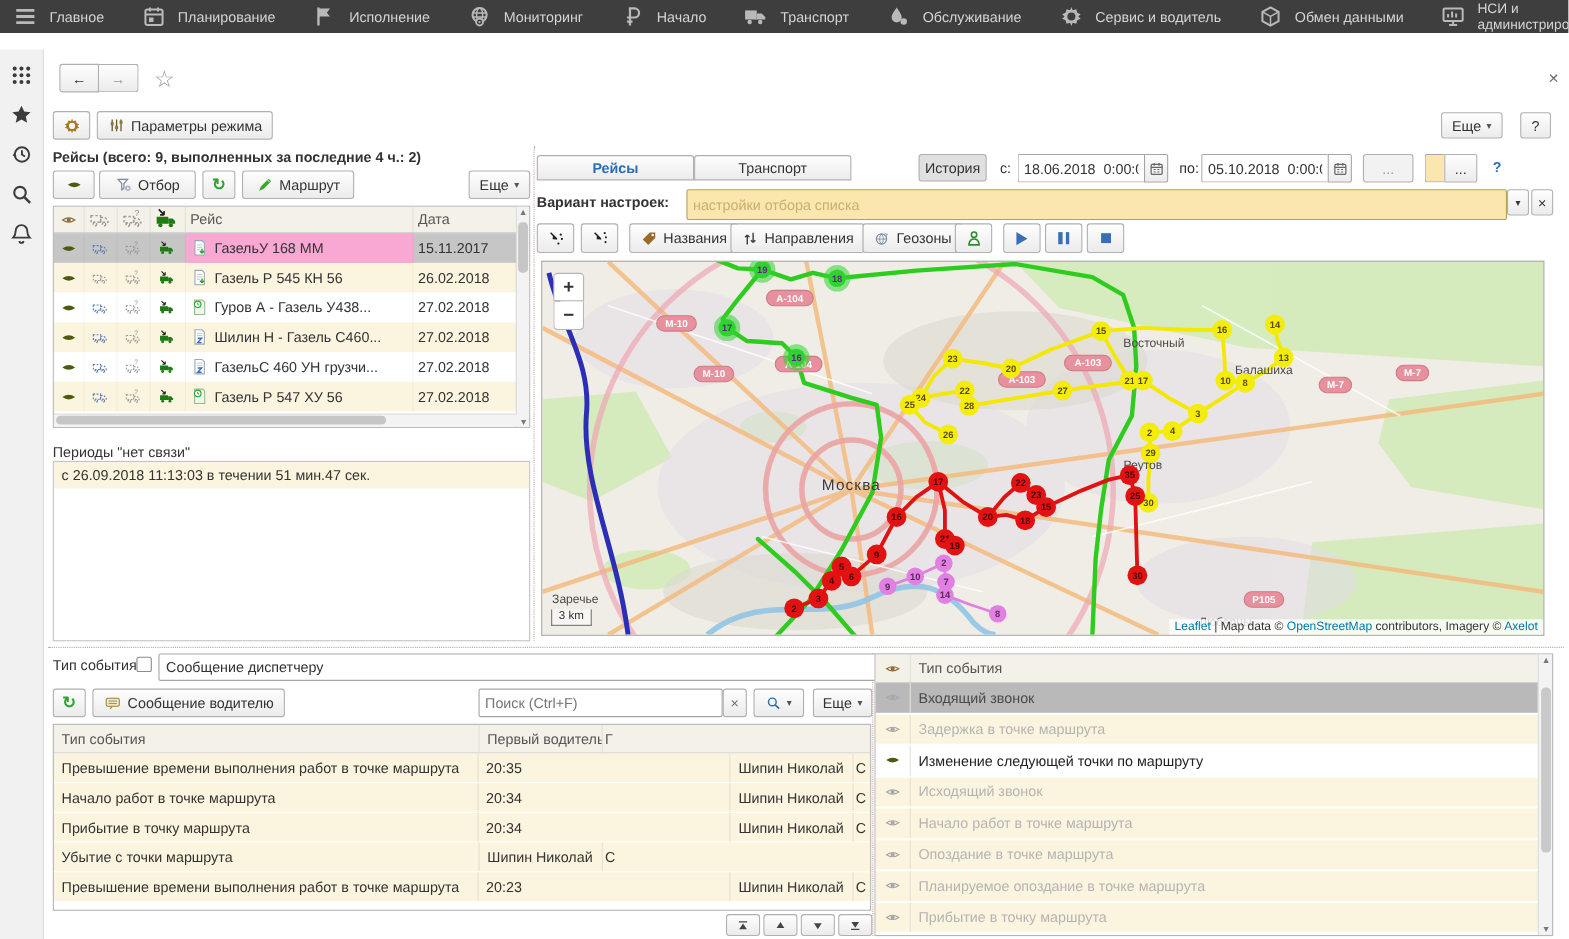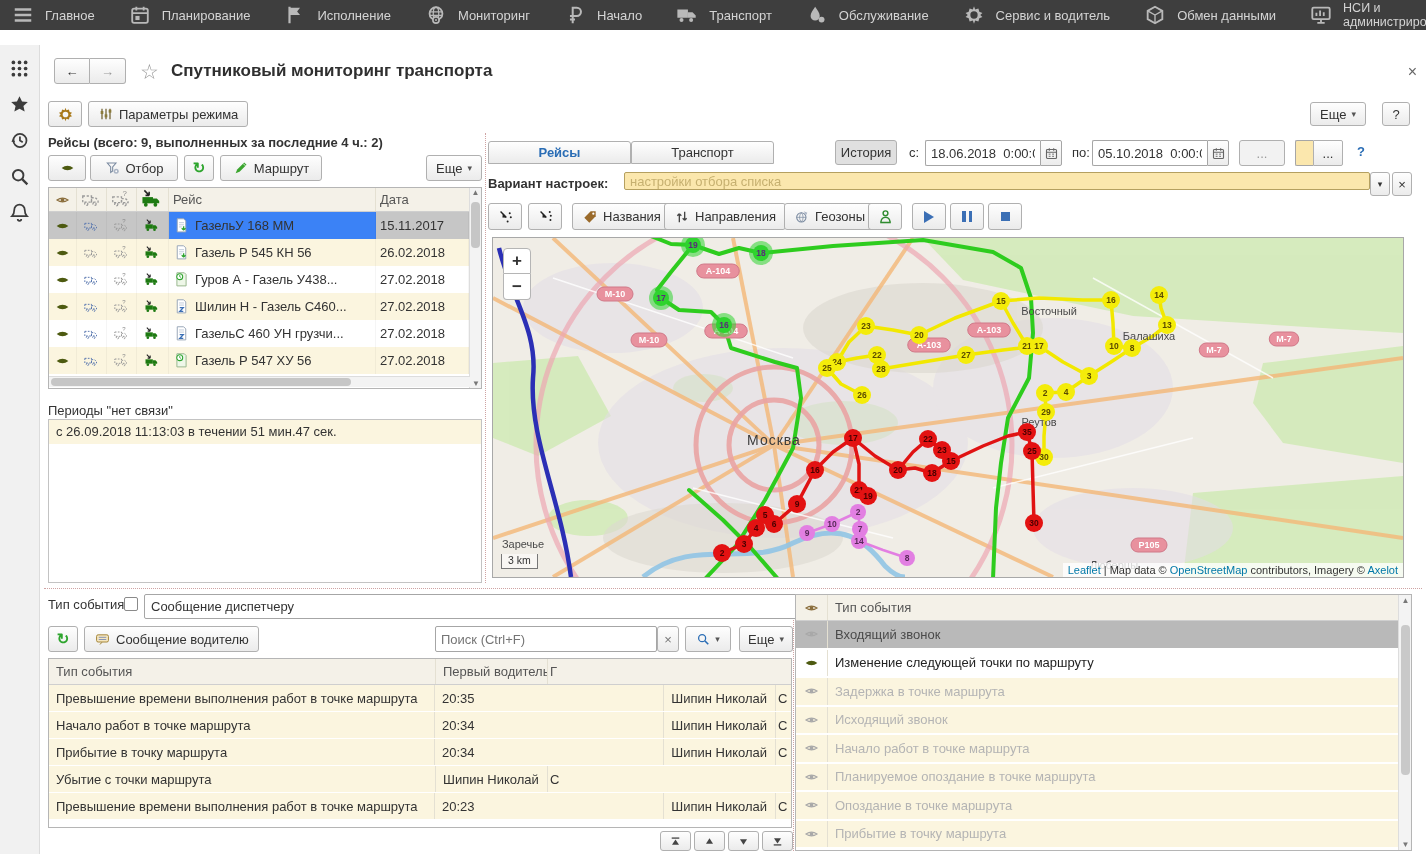--- a/index.html
+++ b/index.html
@@ -37,21 +37,21 @@
   
   .trips-header{left:8px;top:90px;font-weight:bold}
   .ttable{left:8px;top:142px;width:434px;height:202px;border:1px solid #b5b5b5;background:#fff}
   .thead{display:flex;height:24px;background:#f4f1e8;border-bottom:1px solid #cfcfcf;color:#555}
   .tc{display:flex;align-items:center;padding:0 4px;overflow:hidden;border-right:1px solid #e4e0d2;height:100%}
   .c-eye{width:28px;justify-content:center}.c-t1{width:30px;justify-content:center}.c-t2{width:30px;justify-content:center}.c-t3{width:32px;justify-content:center}
   .c-name{width:207px}.c-date{width:93px;border-right:none}
   .trow{display:flex;height:27px;background:#fff}
   .trow.alt{background:#fbf5df}
   .trow.sel{background:#c6c6c6}
-  .trow.sel .c-name{background:#3b82f6}
+  .trow.sel .c-name{background:#f9a8d4}
   .trow .tc{border-right:1px solid rgba(0,0,0,0.04)}
   .trow .doc{width:17px;height:17px;margin-right:5px;flex:0 0 auto}
   .trow .ic-cell{width:19px;height:16px}
   .vscroll{position:absolute;right:0;top:0;width:12px;height:200px;background:#f3f3f3;border-left:1px solid #ddd;font-size:8px;color:#777;text-align:center}
   .vthumb{position:absolute;left:1px;width:9px;background:#c6c6c6;border-radius:4px}
   .hscroll{position:absolute;left:0;bottom:0;height:11px;width:421px;background:#f3f3f3;border-top:1px solid #ddd}
   .hthumb{position:absolute;top:1px;height:8px;background:#c6c6c6;border-radius:4px}
   
   .periods-lbl{left:8px;top:358px}
   .periods-box{left:8px;top:374px;width:434px;height:164px;border:1px solid #c3c3c3;background:#fff}
@@ -256,21 +256,20 @@
       </span>
   </div>
 
   <div class="main">
 
     <div class="abs navgrp">
       <button class="btn">←</button>
       <button class="btn">→</button>
     </div>
     <div class="abs fav-star">☆</div>
-    <div class="abs title">Спутниковый мониторинг транспорта</div>
     <div class="abs win-close">×</div>
 
     <button class="btn icbtn abs" style="left:8px;top:56px;width:34px">
         <span class="ic-slot" style="width:17px;height:17px;color:#a87818">
           <svg viewBox="0 0 24 24" fill="none">
             <path d="M12 8a4 4 0 100 8 4 4 0 000-8zm0-5.5l1.3 3.4 3.5-1 1 3.5 3.4 1.3-2.4 2.3 2.4 2.3-3.4 1.3-1 3.5-3.5-1L12 21.5l-1.3-3.4-3.5 1-1-3.5-3.4-1.3 2.4-2.3-2.4-2.3 3.4-1.3 1-3.5 3.5 1z" fill="currentColor"></path>
           </svg>
         </span>
       </button>
     <button class="btn abs" style="left:48px;top:56px">
@@ -765,21 +764,21 @@
         </span>
     </div>
     <button class="btn disabled abs" style="left:1199px;top:95px;width:46px">...</button>
     <div class="abs" style="left:1255px;top:95px;display:flex">
       <span class="minifield"></span>
       <button class="btn" style="width:30px;border-radius:0 2px 2px 0;padding:0">...</button>
     </div>
     <span class="abs help-q" style="left:1317px;top:99px">?</span>
 
     <span class="abs lbl bold" style="left:448px;top:131px">Вариант настроек:</span>
-    <input class="inp variant-inp abs" style="left: 584px; top: 127px; width: 746px; height: 18px;" placeholder="настройки отбора списка">
+    <input class="inp variant-inp abs" style="left: 584px; top: 127px; width: 746px; height: 28px;" placeholder="настройки отбора списка">
     <button class="btn smallbtn abs" style="left:1330px;top:127px;width:20px;height:24px;font-size:9px">▾</button>
     <button class="btn smallbtn abs" style="left:1352px;top:127px;width:20px;height:24px">×</button>
 
     <button class="btn icbtn abs" style="left:448px;top:158px;width:34px;height:27px">
         <span class="ic-slot" style="width:17px;height:17px">
           <svg viewBox="0 0 24 24" fill="none">
             <path d="M5 5l8 8" stroke="#222" stroke-width="2"></path>
             <path d="M13.8 13.8l-6.2-.4.6-6z" fill="#222"></path>
             <circle cx="18" cy="7.5" r="1.4" fill="#222"></circle>
             <circle cx="19.5" cy="13" r="1.4" fill="#222"></circle>
@@ -1287,84 +1286,84 @@
             <div class="xc-eye">
               <span class="ic-slot eyeic">
                 <svg viewBox="0 0 24 24" fill="none">
                   <path d="M2.5 12Q12 5.5 21.5 12Q12 18.5 2.5 12Z" stroke="#a8a8a8" stroke-width="1.8"></path>
                   <circle cx="12" cy="12" r="3.2" fill="#a8a8a8"></circle>
                 </svg>
               </span>
             </div>
             <div class="xlbl">Входящий звонок</div>
           </div>
+          <div class="xrow disabled">
+            <div class="xc-eye">
+              <span class="ic-slot eyeic">
+                <svg viewBox="0 0 24 24" fill="none">
+                  <path d="M2.5 12Q12 5.5 21.5 12Q12 18.5 2.5 12Z" stroke="#a8a8a8" stroke-width="1.8"></path>
+                  <circle cx="12" cy="12" r="3.2" fill="#a8a8a8"></circle>
+                </svg>
+              </span>
+            </div>
+            <div class="xlbl">Задержка в точке маршрута</div>
+          </div>
           <div class="xrow active">
             <div class="xc-eye">
               <span class="ic-slot eyeic">
                 <svg viewBox="0 0 24 24" fill="none">
                   <path d="M2 12Q12 4.5 22 12Q12 19.5 2 12Z" fill="#4d5a10"></path>
                 </svg>
               </span>
             </div>
             <div class="xlbl">Изменение следующей точки по маршруту</div>
           </div>
           <div class="xrow disabled">
             <div class="xc-eye">
               <span class="ic-slot eyeic">
                 <svg viewBox="0 0 24 24" fill="none">
                   <path d="M2.5 12Q12 5.5 21.5 12Q12 18.5 2.5 12Z" stroke="#a8a8a8" stroke-width="1.8"></path>
                   <circle cx="12" cy="12" r="3.2" fill="#a8a8a8"></circle>
                 </svg>
               </span>
             </div>
-            <div class="xlbl">Задержка в точке маршрута</div>
+            <div class="xlbl">Исходящий звонок</div>
           </div>
           <div class="xrow disabled">
             <div class="xc-eye">
               <span class="ic-slot eyeic">
                 <svg viewBox="0 0 24 24" fill="none">
                   <path d="M2.5 12Q12 5.5 21.5 12Q12 18.5 2.5 12Z" stroke="#a8a8a8" stroke-width="1.8"></path>
                   <circle cx="12" cy="12" r="3.2" fill="#a8a8a8"></circle>
                 </svg>
               </span>
             </div>
-            <div class="xlbl">Исходящий звонок</div>
+            <div class="xlbl">Начало работ в точке маршрута</div>
           </div>
           <div class="xrow disabled">
             <div class="xc-eye">
               <span class="ic-slot eyeic">
                 <svg viewBox="0 0 24 24" fill="none">
                   <path d="M2.5 12Q12 5.5 21.5 12Q12 18.5 2.5 12Z" stroke="#a8a8a8" stroke-width="1.8"></path>
                   <circle cx="12" cy="12" r="3.2" fill="#a8a8a8"></circle>
                 </svg>
               </span>
             </div>
-            <div class="xlbl">Начало работ в точке маршрута</div>
+            <div class="xlbl">Опоздание в точке маршрута</div>
           </div>
           <div class="xrow disabled">
             <div class="xc-eye">
               <span class="ic-slot eyeic">
                 <svg viewBox="0 0 24 24" fill="none">
                   <path d="M2.5 12Q12 5.5 21.5 12Q12 18.5 2.5 12Z" stroke="#a8a8a8" stroke-width="1.8"></path>
                   <circle cx="12" cy="12" r="3.2" fill="#a8a8a8"></circle>
                 </svg>
               </span>
             </div>
             <div class="xlbl">Планируемое опоздание в точке маршрута</div>
-          </div>
-          <div class="xrow disabled">
-            <div class="xc-eye">
-              <span class="ic-slot eyeic">
-                <svg viewBox="0 0 24 24" fill="none">
-                  <path d="M2.5 12Q12 5.5 21.5 12Q12 18.5 2.5 12Z" stroke="#a8a8a8" stroke-width="1.8"></path>
-                  <circle cx="12" cy="12" r="3.2" fill="#a8a8a8"></circle>
-                </svg>
-              </span>
-            </div>
-            <div class="xlbl">Опоздание в точке маршрута</div>
           </div>
           <div class="xrow disabled">
             <div class="xc-eye">
               <span class="ic-slot eyeic">
                 <svg viewBox="0 0 24 24" fill="none">
                   <path d="M2.5 12Q12 5.5 21.5 12Q12 18.5 2.5 12Z" stroke="#a8a8a8" stroke-width="1.8"></path>
                   <circle cx="12" cy="12" r="3.2" fill="#a8a8a8"></circle>
                 </svg>
               </span>
             </div>

